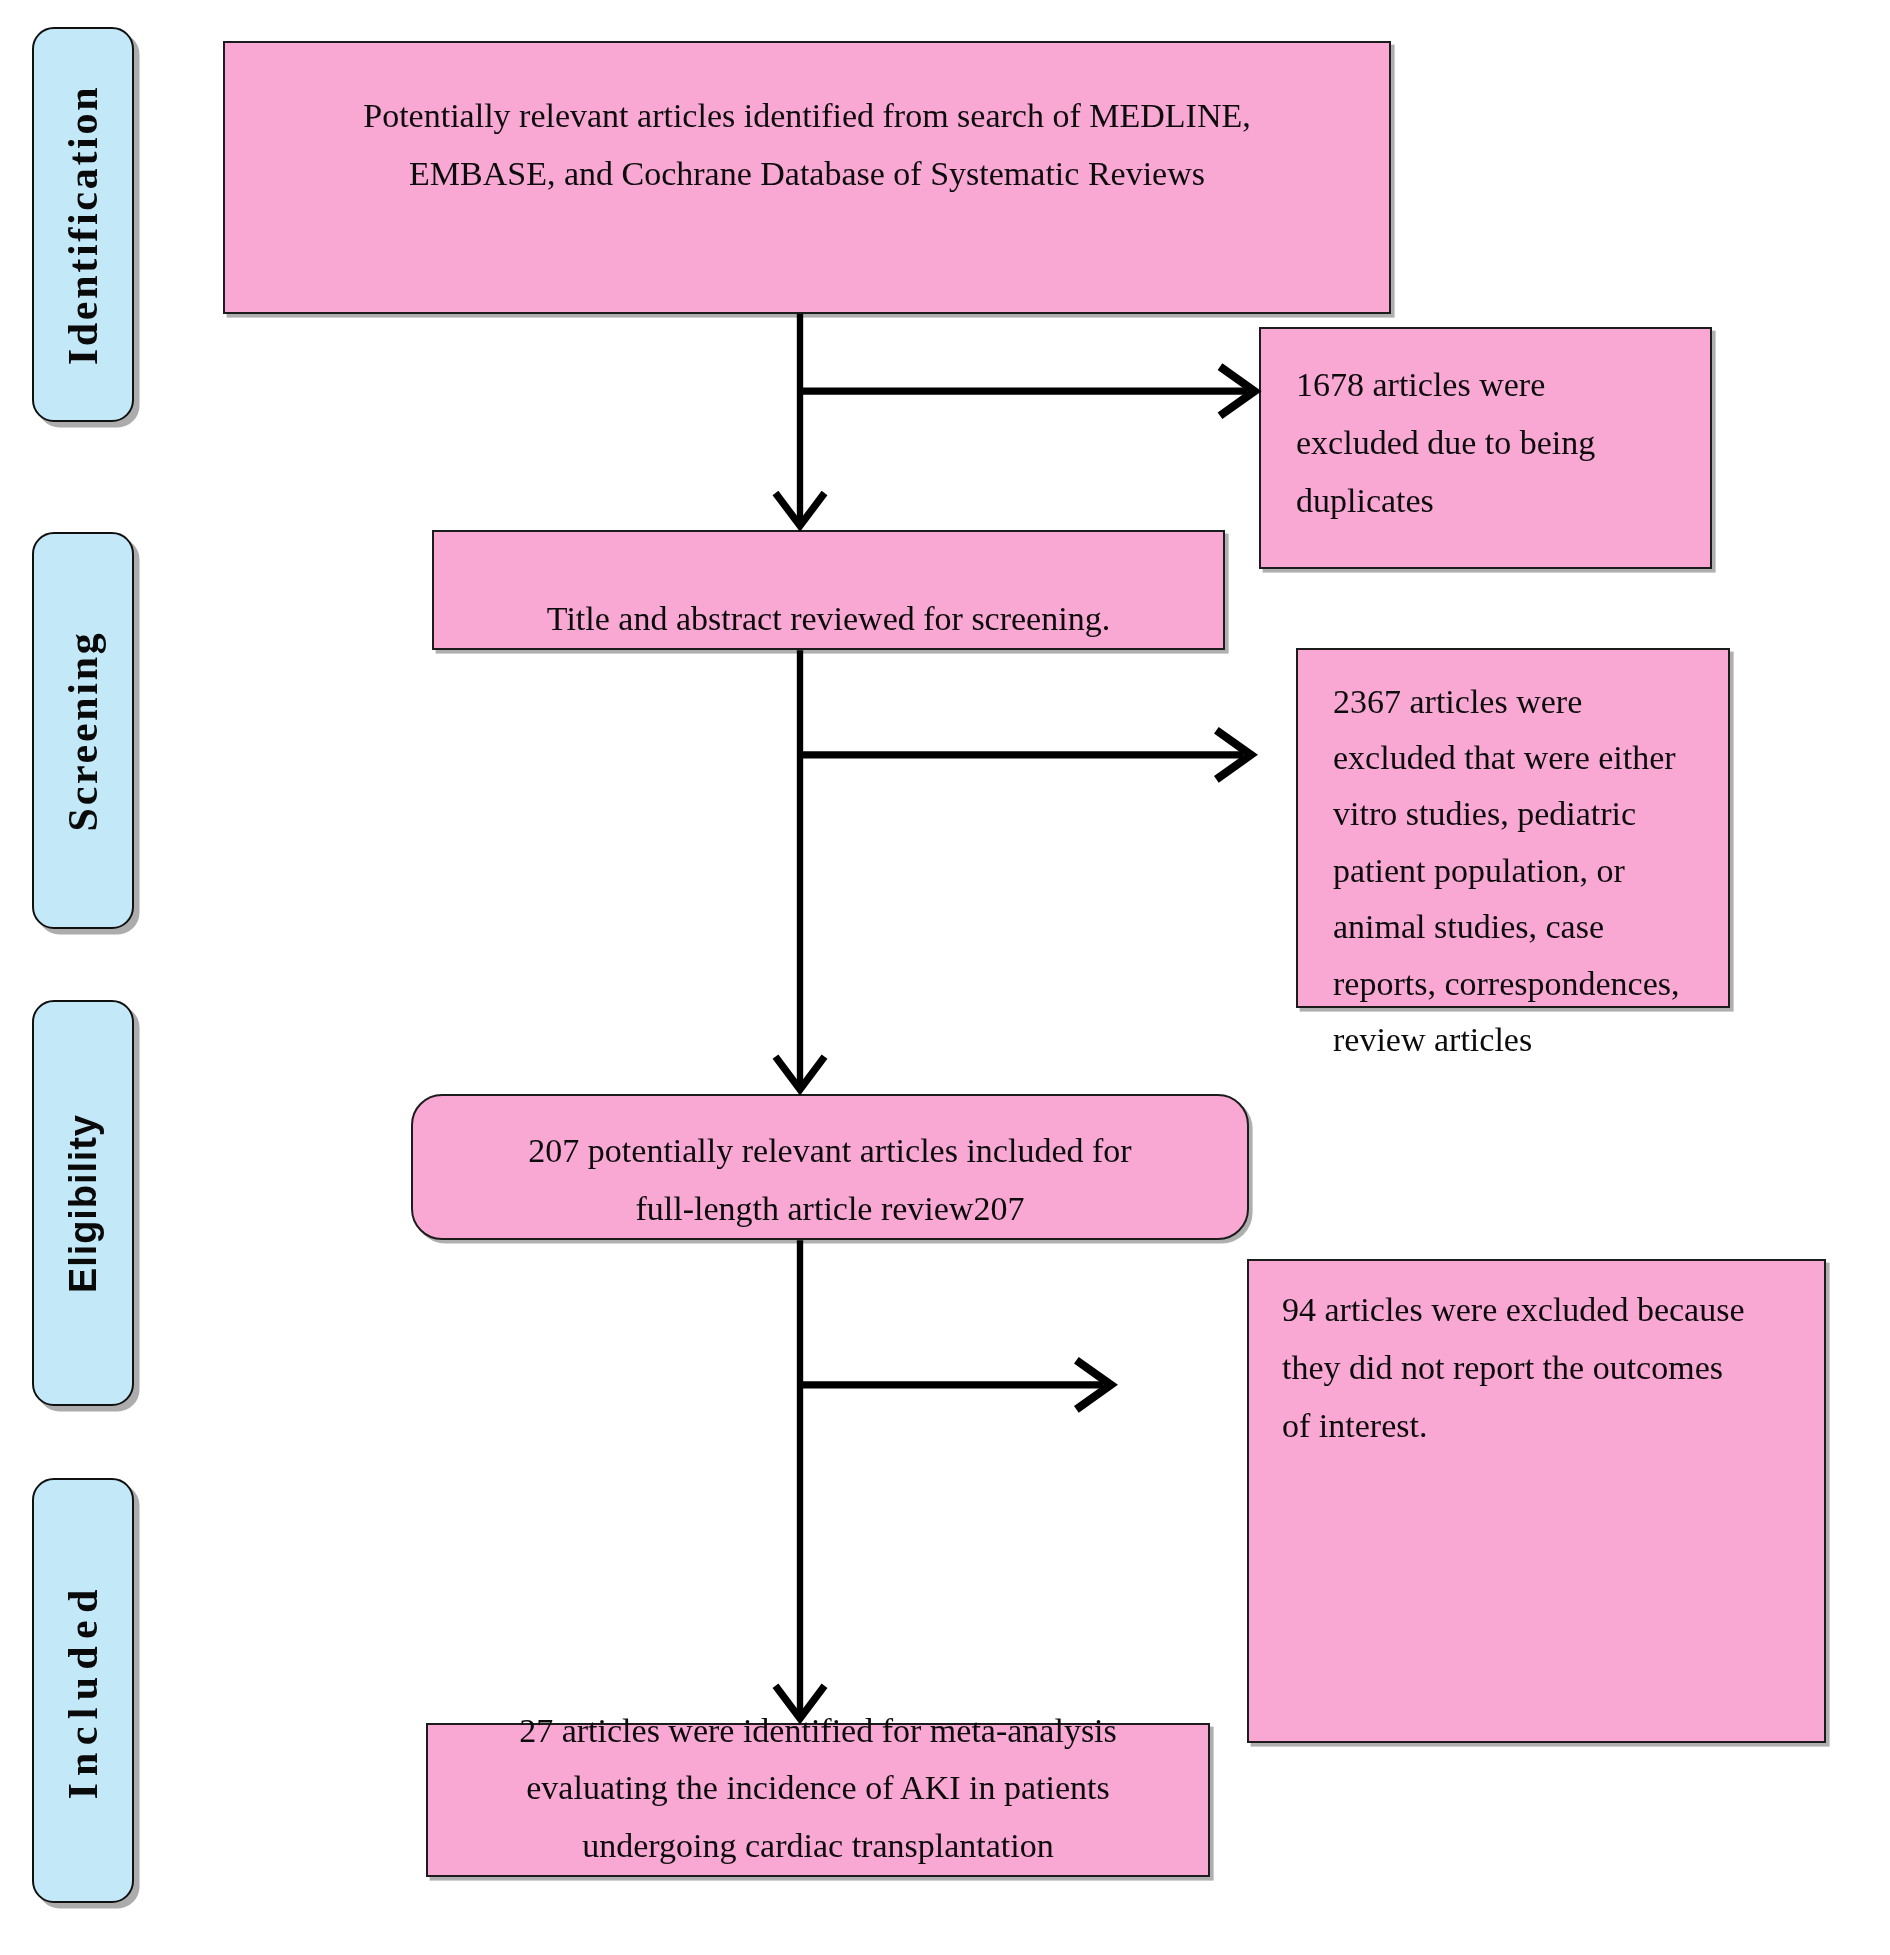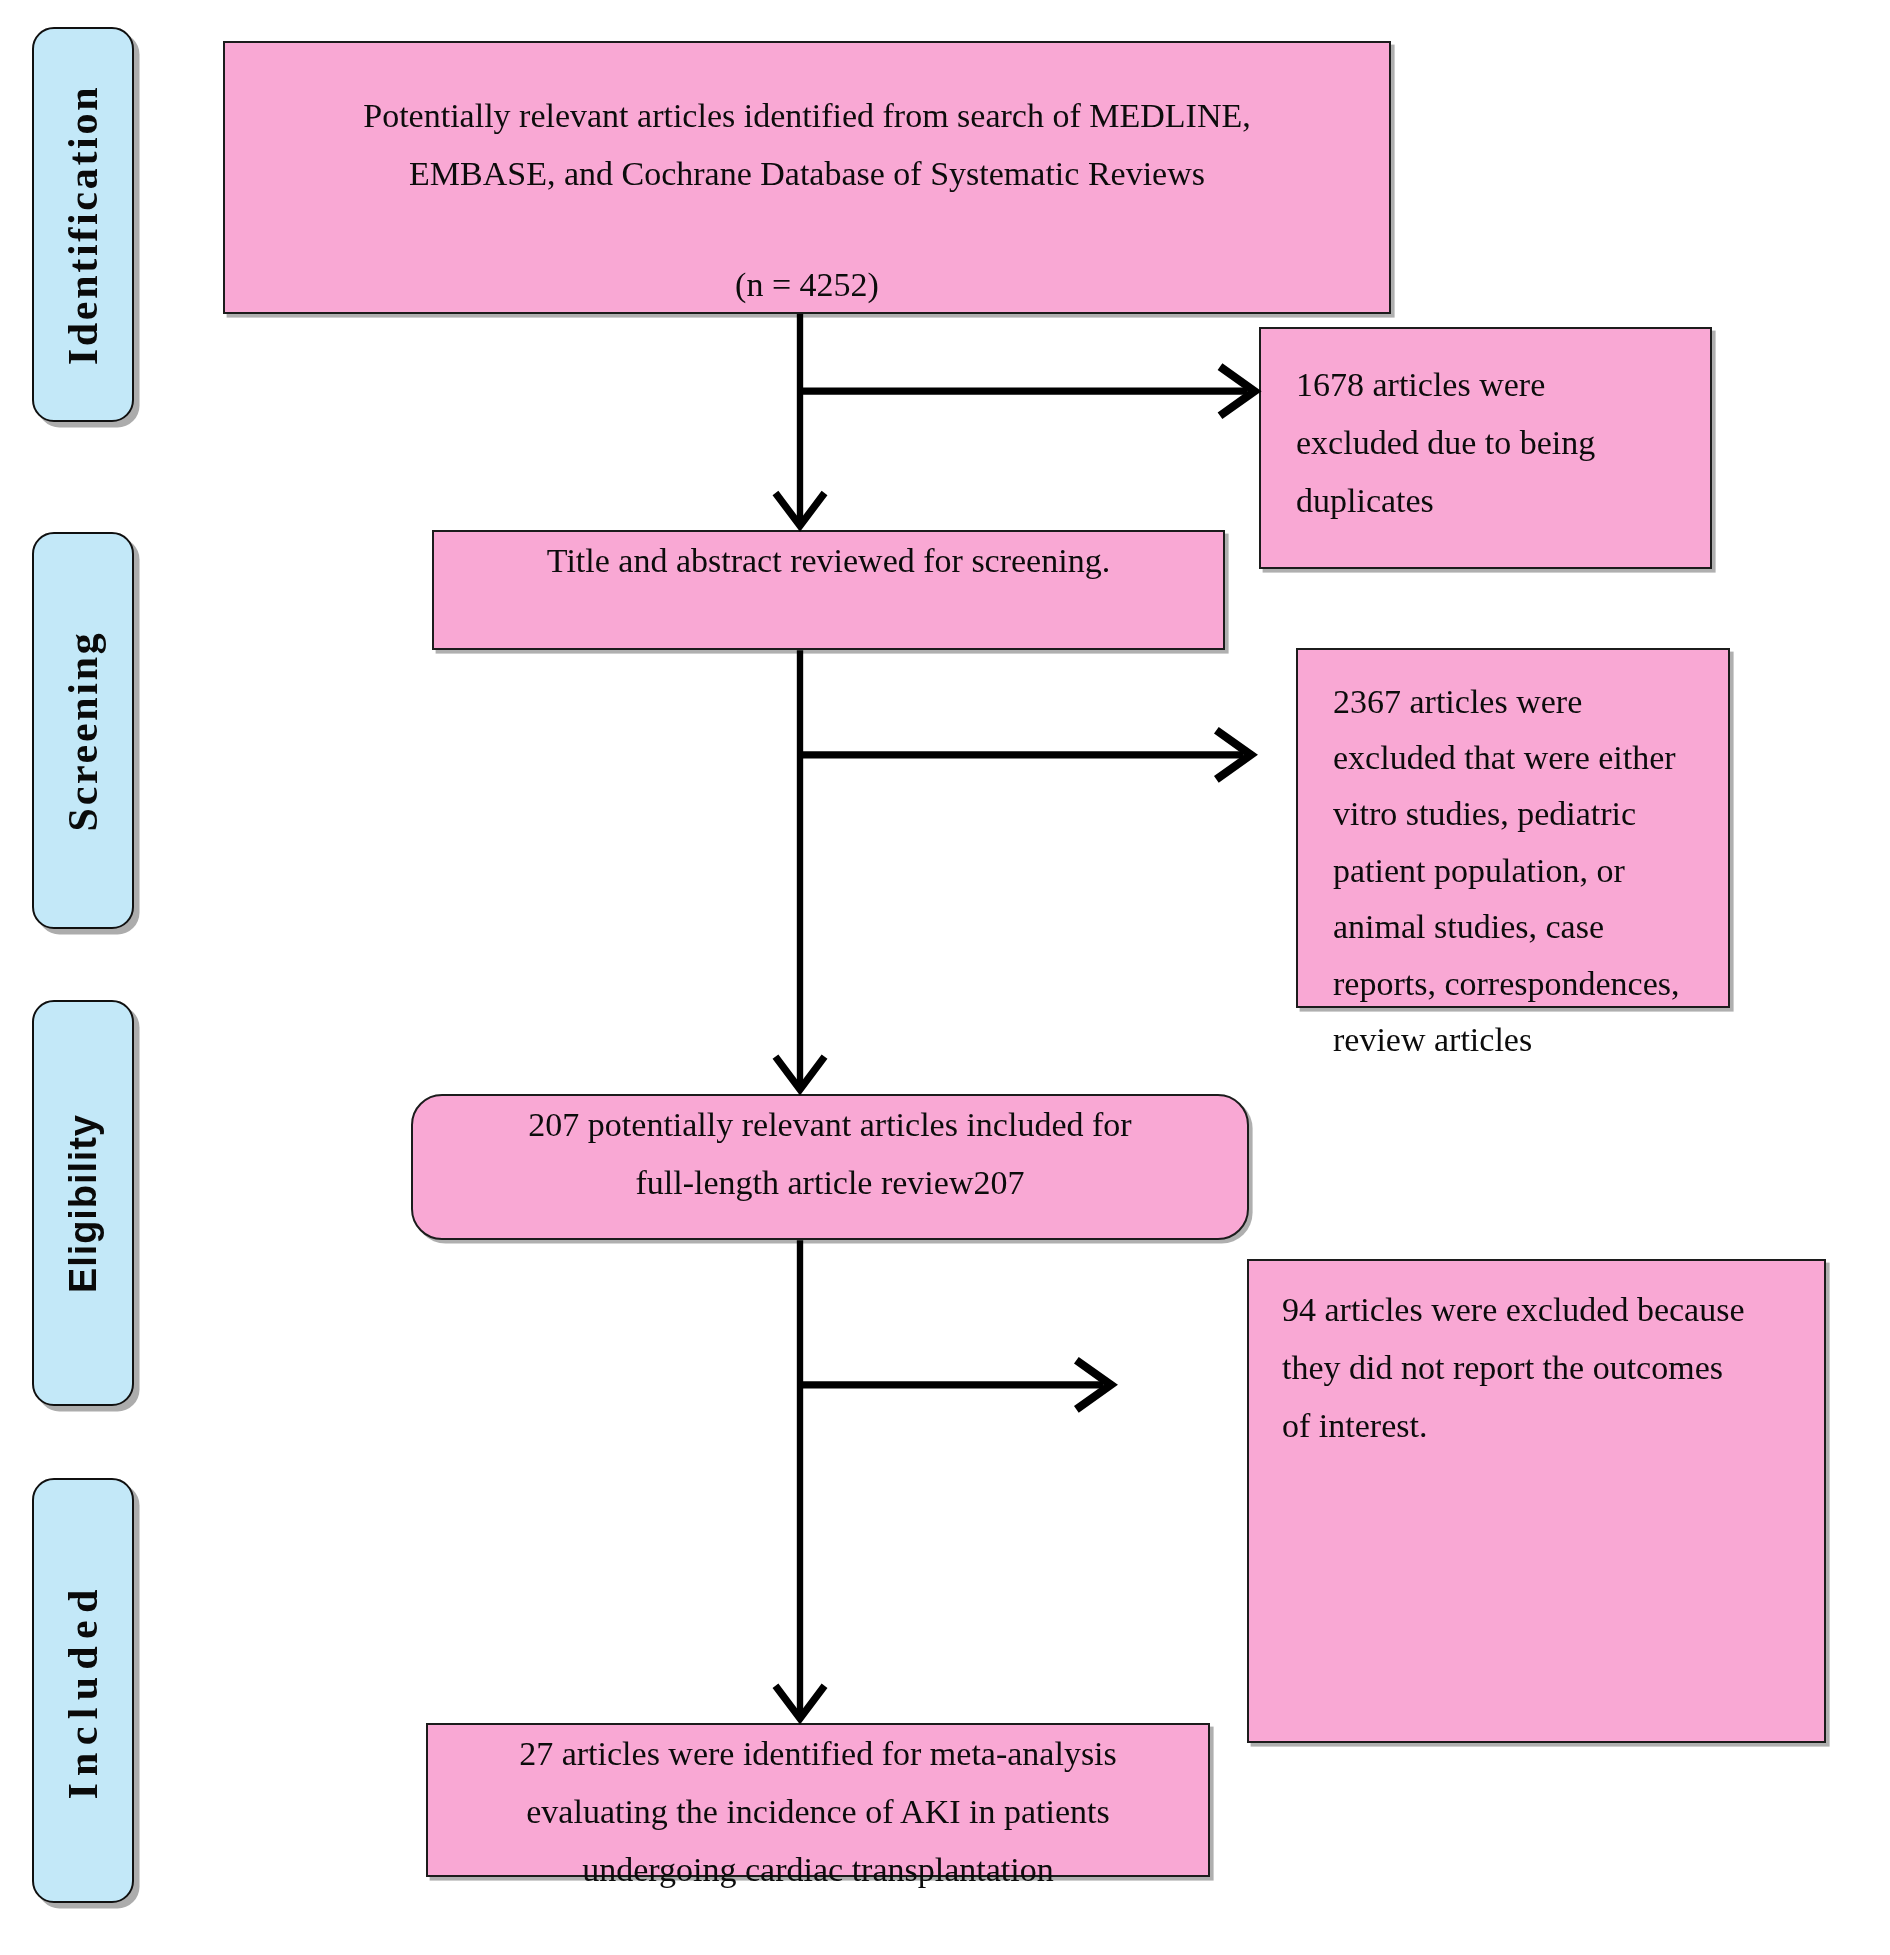--- a/index.html
+++ b/index.html
@@ -33,21 +33,21 @@
   #stage-included{left:32px;top:1478px;height:425px;}
   
   .box{
     position:absolute;box-sizing:border-box;
     background:#f9a8d4;
     border:2.7px solid #1c1c1c;
     box-shadow:3.6px 3.6px 0 rgba(110,110,110,.55);
     font-size:34px;line-height:1.7;
   }
   .txt{white-space:pre-line;margin:0;}
-  .box.center{display:flex;flex-direction:column;justify-content:flex-start;align-items:center;text-align:center;}
+  .box.center{display:flex;flex-direction:column;justify-content:flex-end;align-items:center;text-align:center;}
   #box-search{left:223px;top:41px;width:1168px;height:273px;text-align:center;padding-top:44px;}
   #box-search .count{margin-top:53px;}
   #box-duplicates{left:1259px;top:327px;width:453px;height:242px;padding:27px 25.5px 0 35px;}
   #box-screening{left:432px;top:530px;width:793px;height:120px;}
   #box-screening-excluded{left:1296px;top:648px;width:434px;height:360px;padding:23.6px 20px 0 35px;line-height:1.66;}
   #box-eligibility{left:411px;top:1094px;width:838px;height:146px;border-radius:31px;}
   #box-eligibility-excluded{left:1247px;top:1259px;width:579px;height:484px;padding:20px 22px 12px 33px;}
   #box-included{left:426px;top:1723px;width:784px;height:154px;}
   
   #flow-arrows{position:absolute;left:0;top:0;pointer-events:none;}
@@ -67,21 +67,20 @@
   <div class="stage sans" id="stage-eligibility">
     <span>Eligibility</span>
   </div>
   <div class="stage wide" id="stage-included">
     <span>Included</span>
   </div>
 
   <div class="box" id="box-search">
     <p class="txt">Potentially relevant articles identified from search of MEDLINE,
 EMBASE, and Cochrane Database of Systematic Reviews</p>
-    <p class="txt count">(n = 4252)</p>
   </div>
 
   <div class="box" id="box-duplicates">
     <p class="txt">1678 articles were
 excluded due to being
 duplicates</p>
   </div>
 
   <div class="box center" id="box-screening">
     <p class="txt">Title and abstract reviewed for screening.</p>

